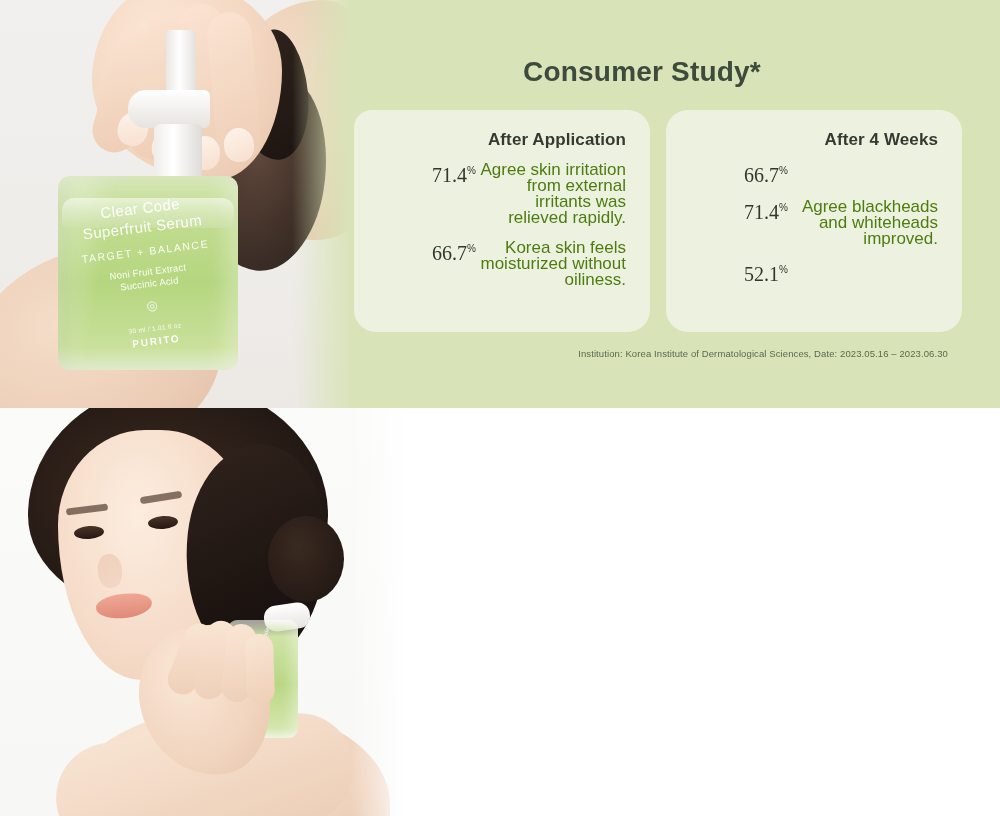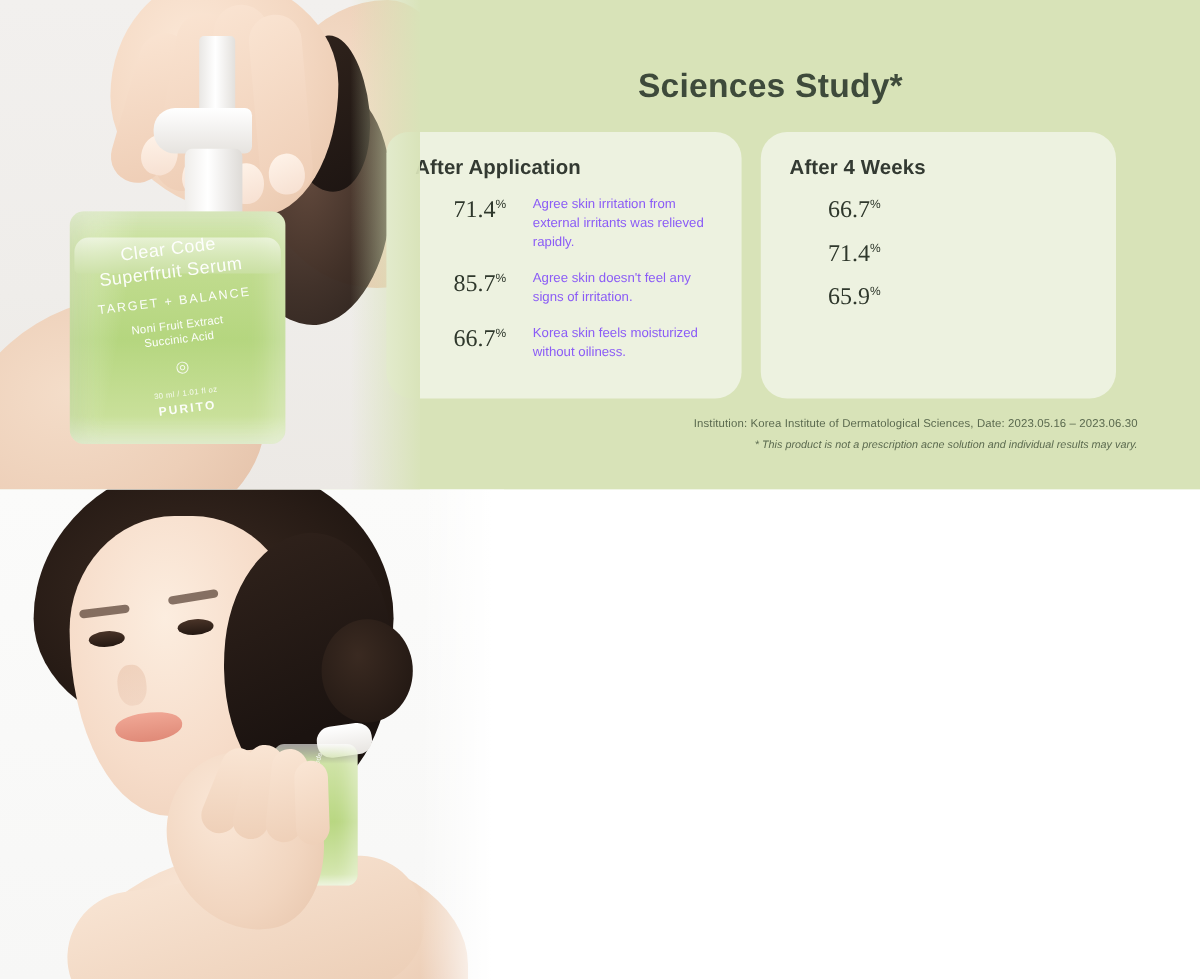--- a/index.html
+++ b/index.html
@@ -117,41 +117,41 @@
   .lbl-mark { margin-top: 8px; font-size: 13px; opacity: .9; }
   .lbl-vol  { font-size: 6.5px; margin-top: 12px; letter-spacing: .3px; opacity: .9; }
   .lbl-brand{ font-size: 10px; letter-spacing: 1.8px; margin-top: 4px; font-weight: 600; }
 
   
   .study-title {
     position: absolute; left: 340px; top: 56px; width: 604px;
     text-align: center; color: #3e4a3b;
     font-size: 28px; font-weight: 700; letter-spacing: .2px;
   }
-  .cards { position: absolute; left: 322px; top: 110px; width: 608px; height: 222px; }
+  .cards { position: absolute; left: 354px; top: 110px; width: 608px; height: 222px; text-align: right; }
   .card {
     position: absolute; top: 0; height: 222px;
     background: #edf2e0; border-radius: 22px;
     padding: 20px 24px 0 24px;
   }
   .card.left  { left: 0;   width: 296px; border-radius: 18px 22px 22px 22px; }
   .card.right { left: 312px; width: 296px; }
   .card-title {
     font-size: 17px; font-weight: 700; color: #333a32; letter-spacing: .1px;
     margin-bottom: 11px;
   }
   .stat { display: flex; align-items: flex-start; margin-bottom: 13px; margin-left: 32px; }
   .stat-num {
     font-family: "Liberation Serif", serif;
     font-size: 20px; color: #2f382c; line-height: 20px;
     width: 66px; flex: 0 0 66px; white-space: nowrap;
   }
   .stat-num sup { font-size: 10px; font-family: "Liberation Sans", sans-serif; }
   .stat-txt {
-    font-size: 11px; line-height: 16px; color: #8b5cf6; padding-top: 1px;
+    font-size: 17px; line-height: 16px; color: #4d7c0f; padding-top: 1px;
   }
   .footnotes {
     position: absolute; left: 344px; top: 348px; width: 604px; text-align: right;
   }
   .fn1 { font-size: 9.5px; color: #5b6a4f; letter-spacing: .1px; }
   .fn2 { font-size: 9px; color: #5b6a4f; font-style: italic; margin-top: 6px; }
 
   
   .bottom-section {
     position: absolute; left: 0; top: 408px; width: 1000px; height: 408px;
@@ -296,63 +296,59 @@
           <div class="lbl-ing">Noni Fruit Extract</div>
           <div class="lbl-ing" style="margin-top:0">Succinic Acid</div>
           <div class="lbl-mark">◎</div>
           <div class="lbl-vol">30 ml / 1.01 fl oz</div>
           <div class="lbl-brand">PURITO</div>
         </div>
       </div>
       <div class="fade-right"></div>
     </div>
 
-    <div class="study-title">Sciences Study*</div>
+    <div class="study-title">Consumer Study*</div>
 
     <div class="cards">
 
       <div class="card left">
         <div class="card-title">After Application</div>
 
         <div class="stat">
           <div class="stat-num"><span>71.4</span><sup>%</sup></div>
           <div class="stat-txt">Agree skin irritation from external irritants was relieved rapidly.</div>
         </div>
 
-        <div class="stat">
-          <div class="stat-num"><span>85.7</span><sup>%</sup></div>
-          <div class="stat-txt">Agree skin doesn't feel any signs of irritation.</div>
-        </div>
 
         <div class="stat">
           <div class="stat-num"><span>66.7</span><sup>%</sup></div>
           <div class="stat-txt">Korea skin feels moisturized without oiliness.</div>
         </div>
       </div>
 
       <div class="card right">
         <div class="card-title">After 4 Weeks</div>
 
         <div class="stat">
           <div class="stat-num"><span>66.7</span><sup>%</sup></div>
         </div>
 
         <div class="stat">
           <div class="stat-num"><span>71.4</span><sup>%</sup></div>
-        </div>
-
-        <div class="stat">
-          <div class="stat-num"><span>65.9</span><sup>%</sup></div>
+          <div class="stat-txt">Agree blackheads and whiteheads improved.</div>
+        </div>
+
+        <div class="stat">
+          <div class="stat-num"><span>52.1</span><sup>%</sup></div>
         </div>
       </div>
     </div>
 
     <div class="footnotes">
       <div class="fn1">Institution: Korea Institute of Dermatological Sciences, Date: 2023.05.16 – 2023.06.30</div>
-      <div class="fn2">* This product is not a prescription acne solution and individual results may vary.</div>
     </div>
   </div>
 
   <div class="bottom-section">
 
     <div class="model-photo">
       <div class="m-hair"></div>
       <div class="m-neck"></div>
       <div class="m-shoulder"></div>
       <div class="m-face"></div>

